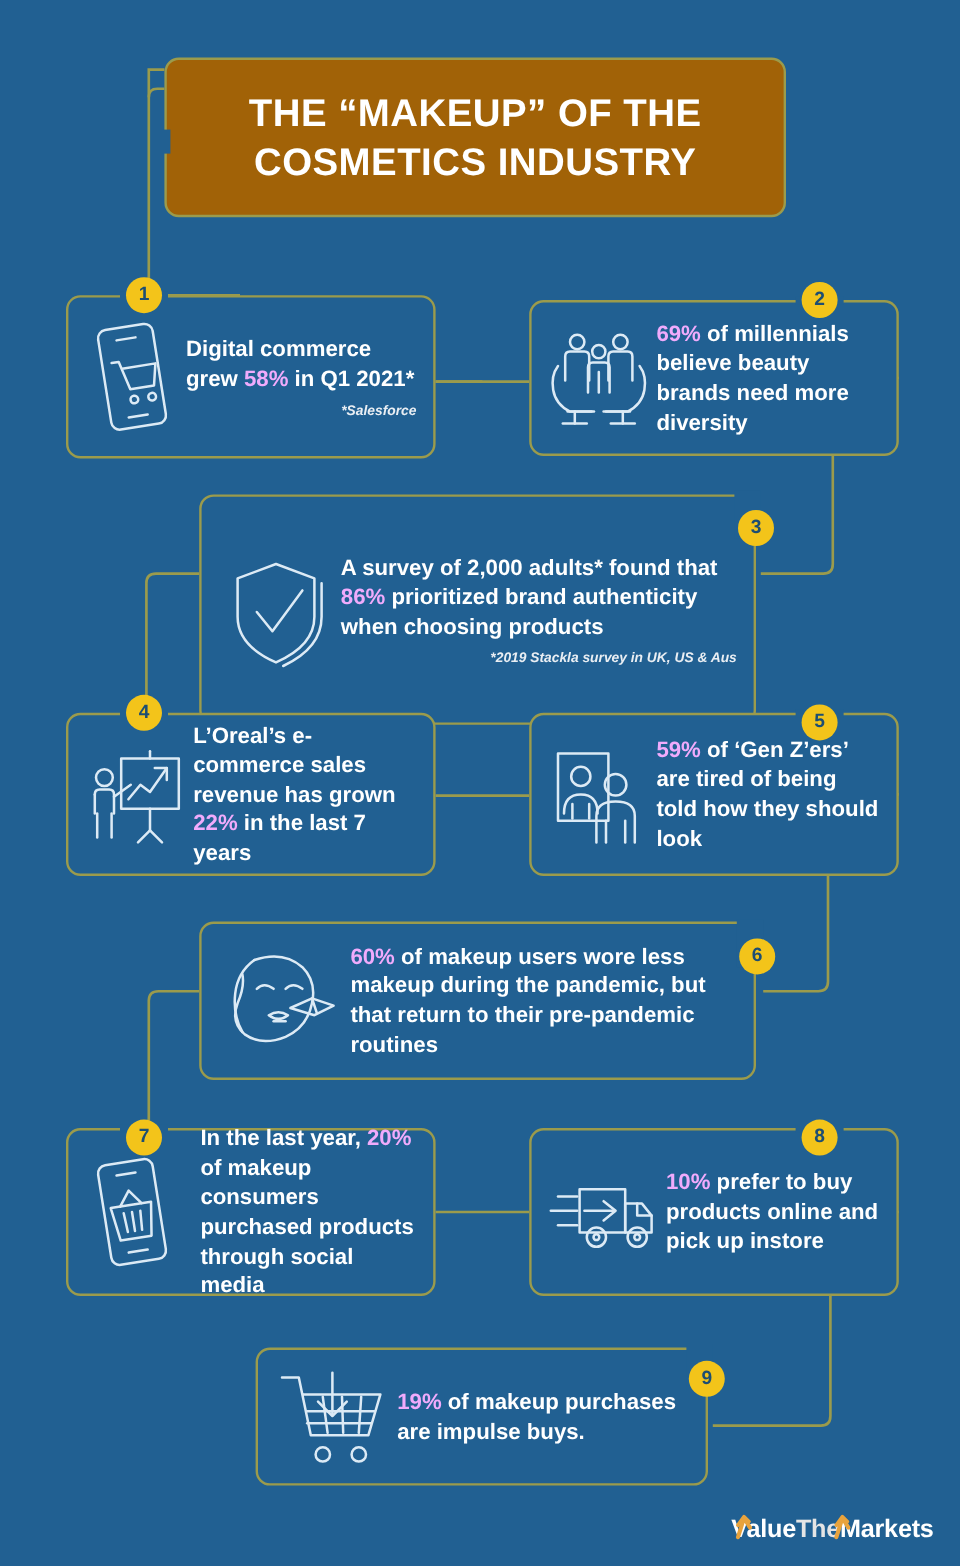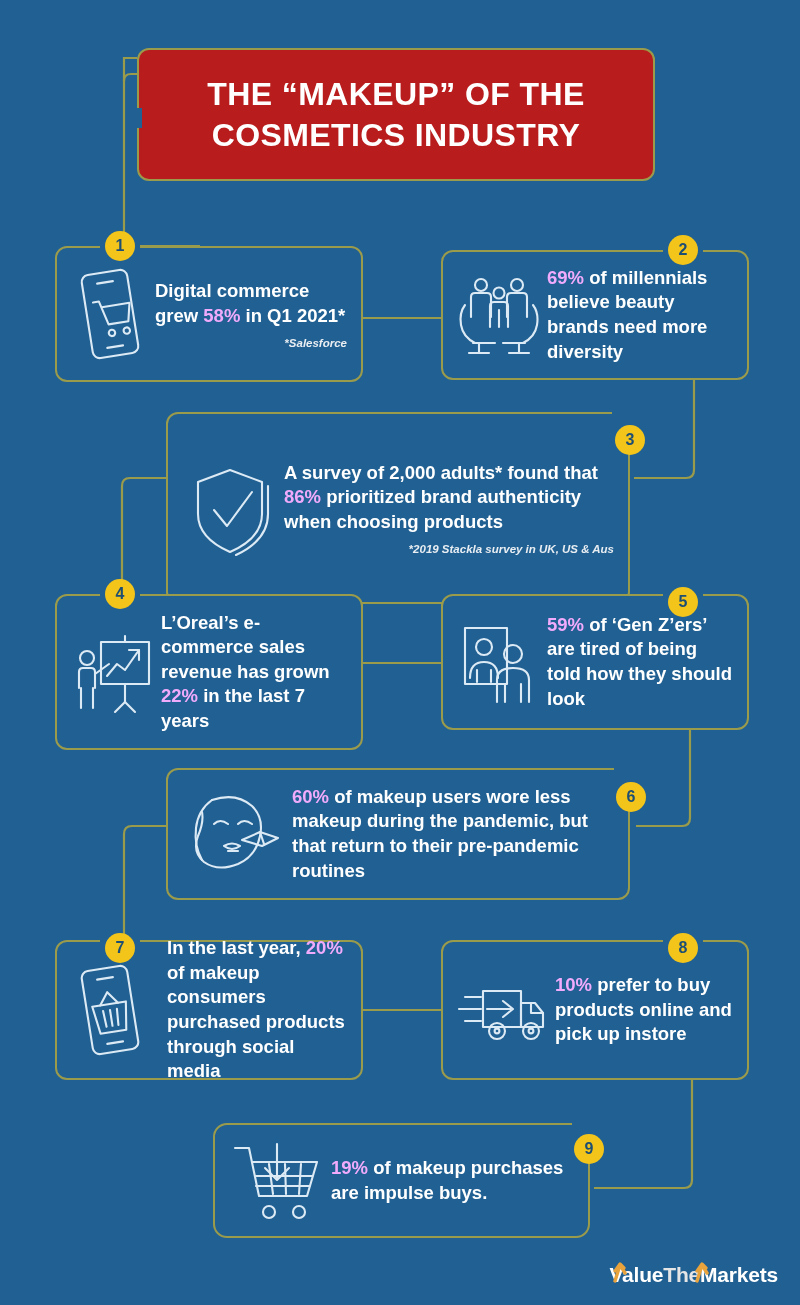--- a/index.html
+++ b/index.html
@@ -26,21 +26,21 @@
 
   
   .title-box {
     position: absolute;
     left: 137px; top: 48px;
     width: 518px; height: 133px;
     border: 2.2px solid #9b9b4c;
     border-radius: 12px;
     display: flex; align-items: center; justify-content: center;
     z-index: 3;
-    background: #b91c1c;
+    background: #a16207;
   }
   .title-text {
     color: #ffffff;
     font-size: 32px;
     font-weight: bold;
     line-height: 1.28;
     text-align: center;
     letter-spacing: 0.4px;
     padding: 0 14px;
   }
@@ -101,26 +101,26 @@
     font-size: 16px;
     font-weight: bold;
     display: flex; align-items: center; justify-content: center;
     z-index: 6;
   }
 
   
   #fact-1 { left: 55px;  top: 246px; width: 308px; height: 136px; }
   #fact-2 { left: 441px; top: 250px; width: 308px; height: 130px; }
   #fact-3 { left: 166px; top: 412px; width: 464px; height: 192px; }
-  #fact-4 { left: 55px;  top: 594px; width: 308px; height: 156px; }
+  #fact-4 { left: 55px;  top: 594px; width: 308px; height: 136px; }
   #fact-5 { left: 441px; top: 594px; width: 308px; height: 136px; }
   #fact-6 { left: 166px; top: 768px; width: 464px; height: 132px; }
   #fact-7 { left: 55px;  top: 940px; width: 308px; height: 140px; gap: 12px; }
   #fact-8 { left: 441px; top: 940px; width: 308px; height: 140px; }
-  #fact-9 { left: 213px; top: 1123px; width: 377px; height: 115px; border-radius: 14px; }
+  #fact-9 { left: 213px; top: 1123px; width: 377px; height: 115px; }
 
   #badge-1 { left: 105px; top: 231px; }
   #badge-2 { left: 668px; top: 235px; }
   #badge-3 { left: 615px; top: 425px; }
   #badge-4 { left: 105px; top: 579px; }
   #badge-5 { left: 668px; top: 587px; }
   #badge-6 { left: 616px; top: 782px; }
   #badge-7 { left: 105px; top: 933px; }
   #badge-8 { left: 668px; top: 933px; }
   #badge-9 { left: 574px; top: 1134px; }

